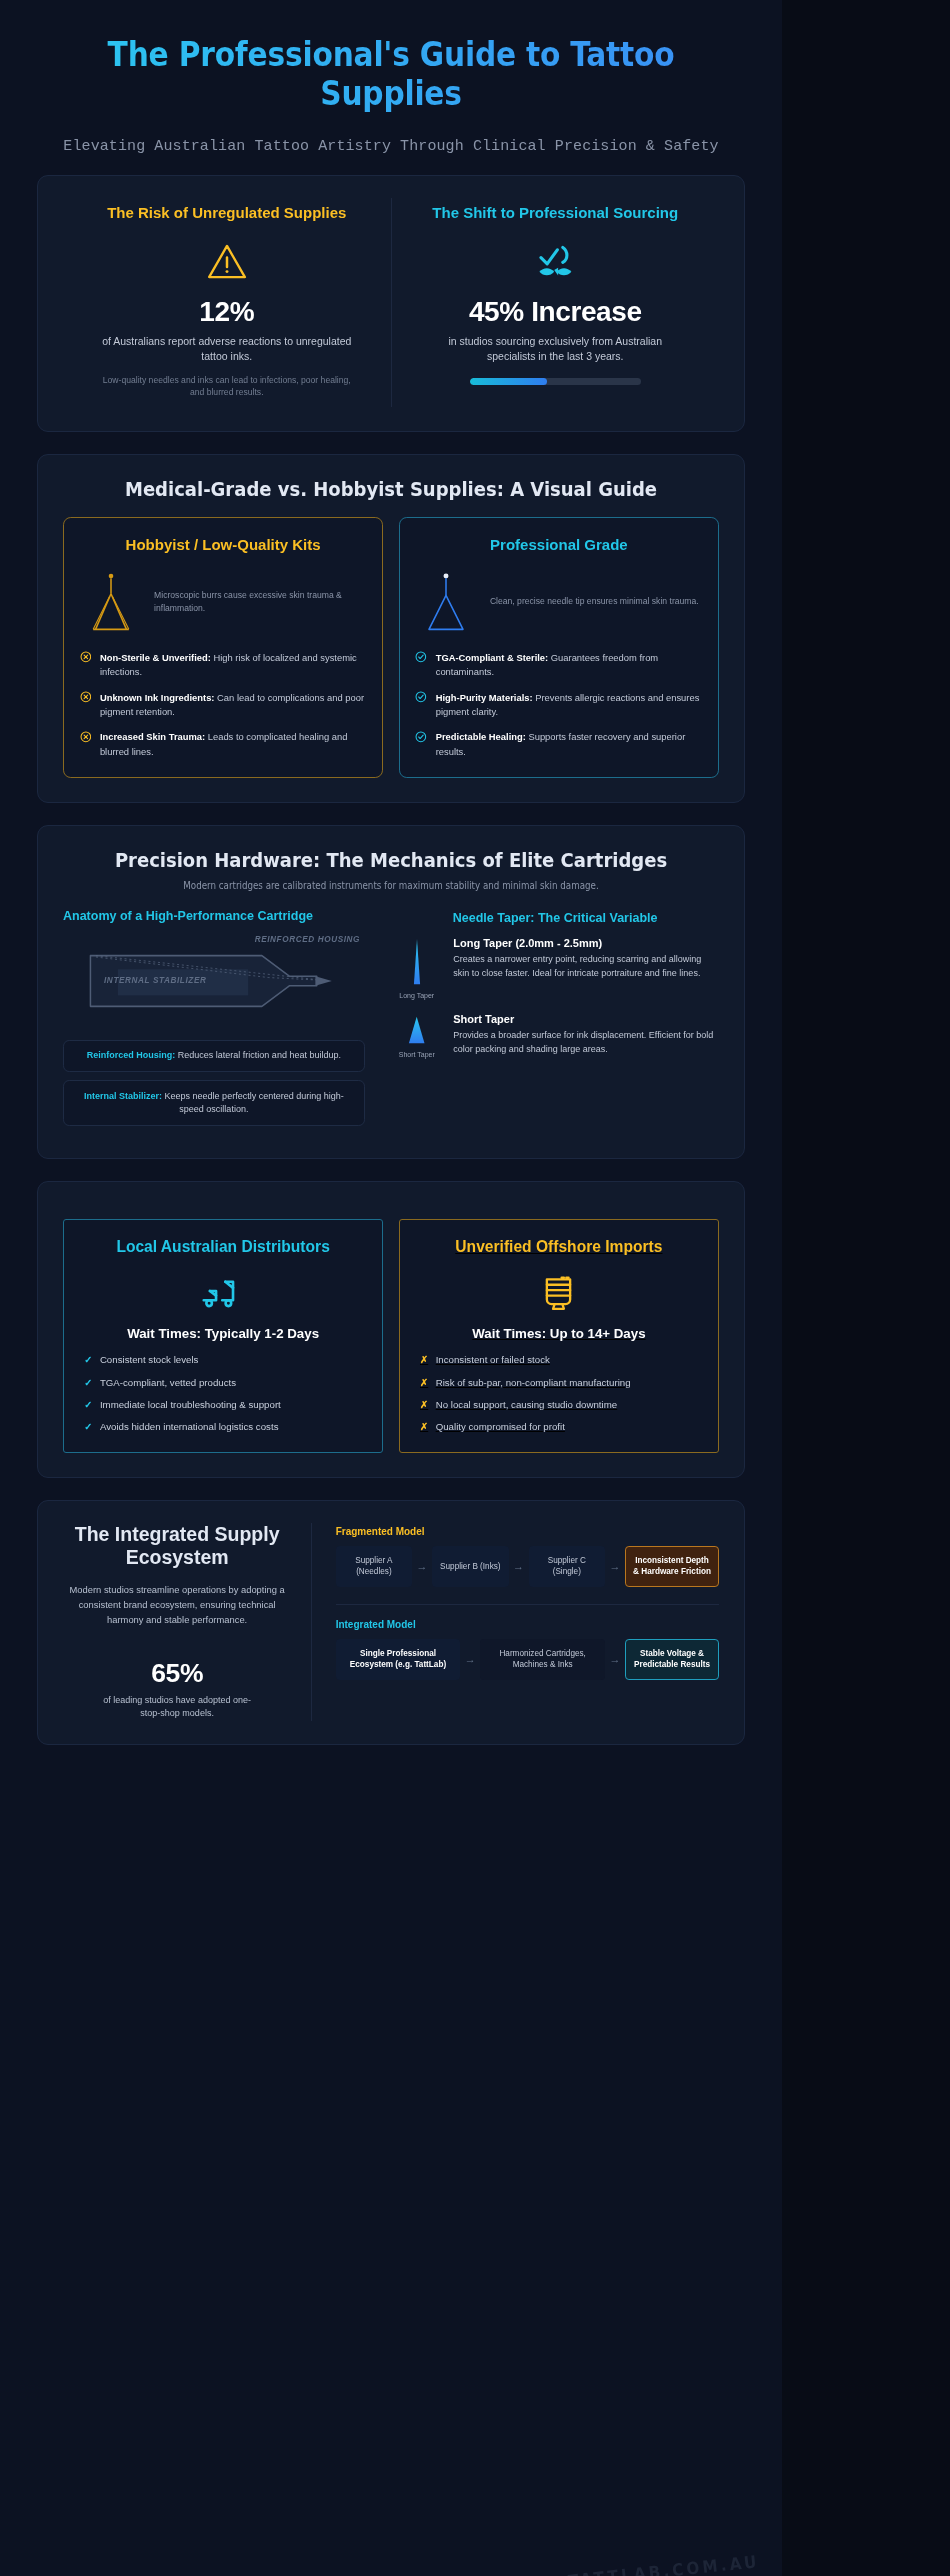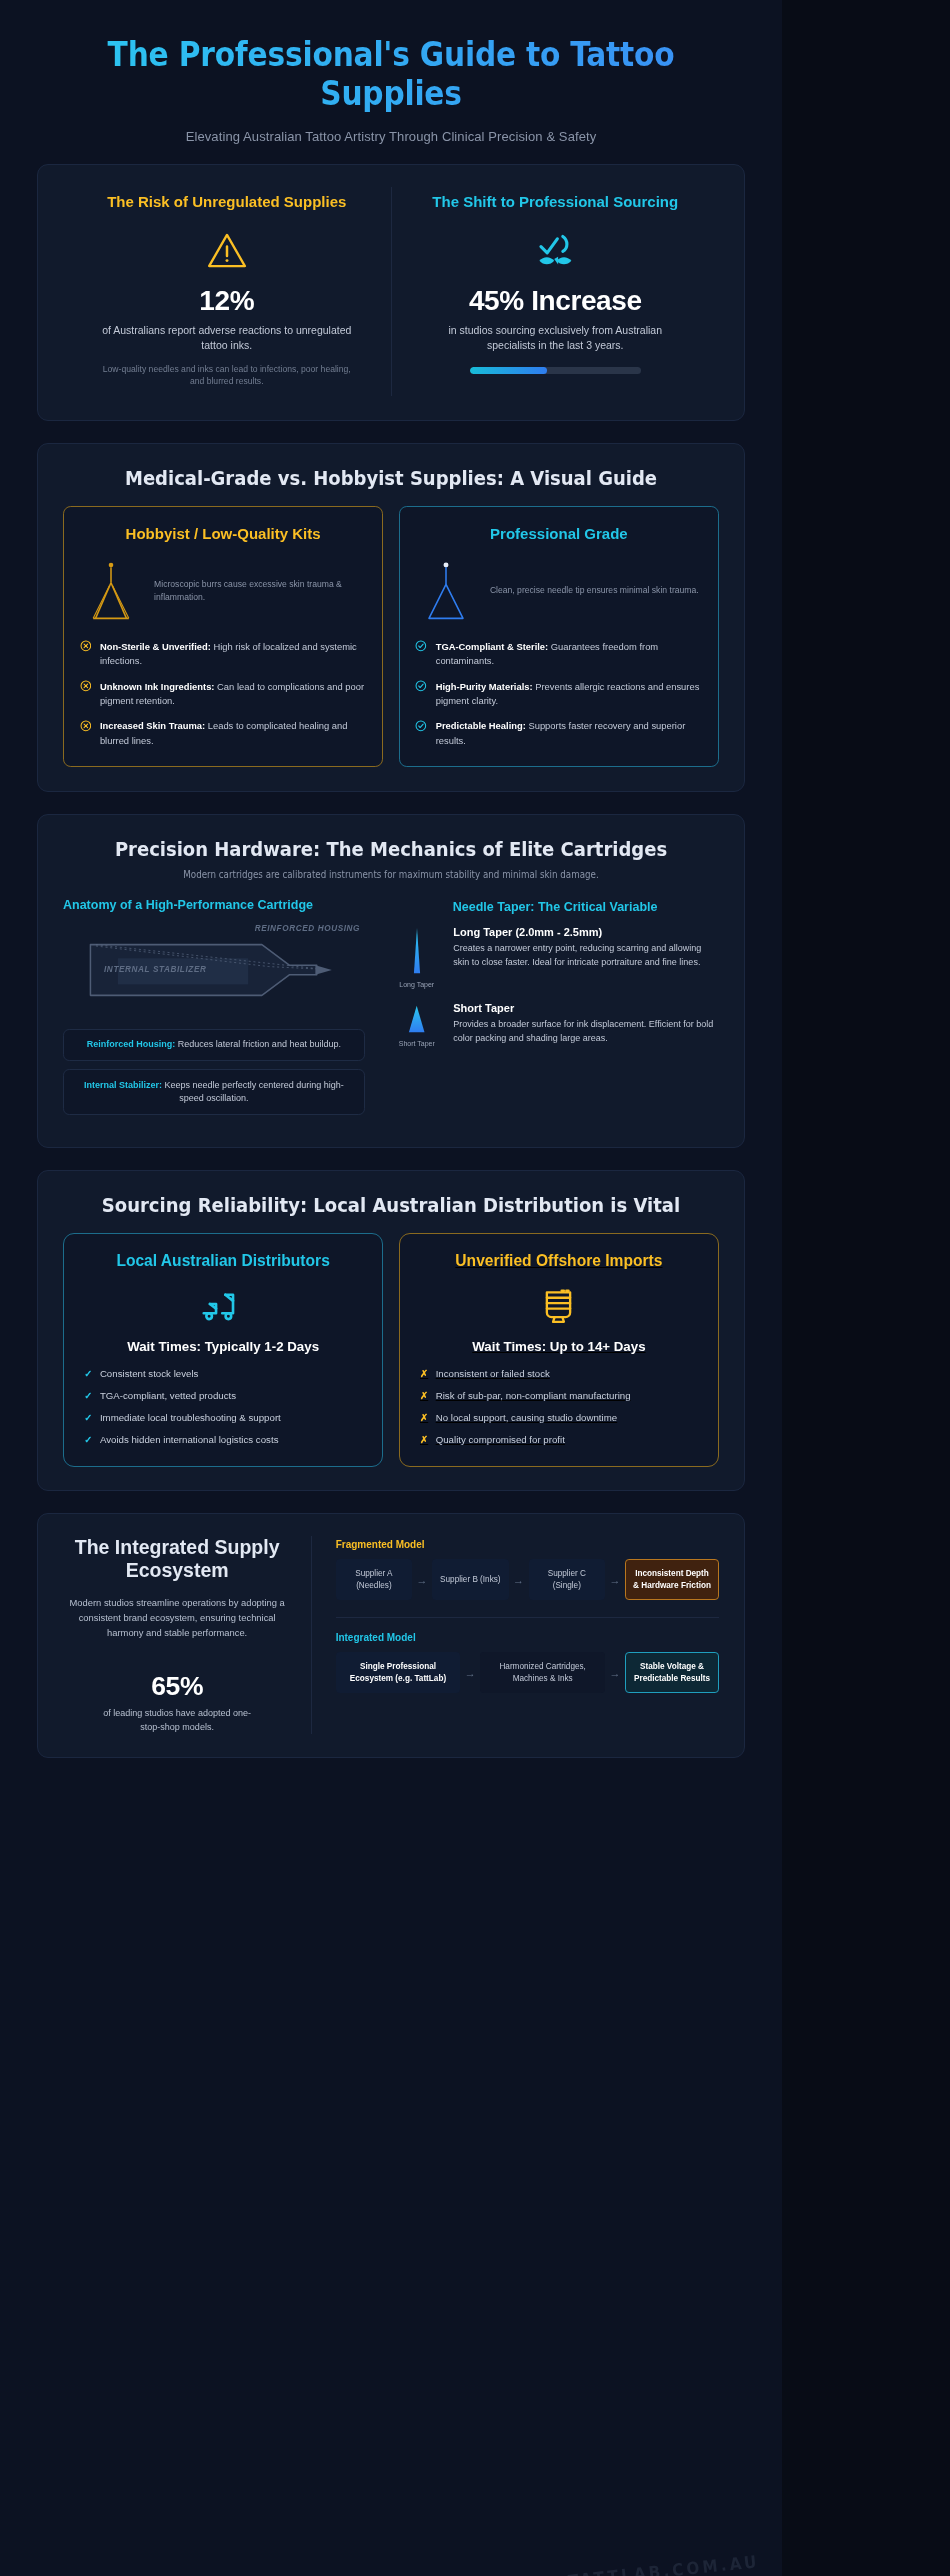--- a/index.html
+++ b/index.html
@@ -33,24 +33,24 @@
     letter-spacing: -0.2px;
     background: linear-gradient(90deg, #2bc8f0 0%, #3a8df5 100%);
     -webkit-background-clip: text;
     background-clip: text;
     color: transparent;
     -webkit-text-fill-color: transparent;
     font-family: "DejaVu Sans", sans-serif;
     font-stretch: condensed;
   }
   .header .subtitle {
-    margin-top: 15px;
-    font-size: 13px;
+    margin-top: 24px;
+    font-size: 15px;
     color: #8a94a8;
-    font-family: Liberation Sans, sans-serif;
+    font-family: Liberation Mono, monospace;
     font-stretch: condensed;
     letter-spacing: 0.1px;
   }
 
   
   .section {
     margin: 0 37px 22px 37px;
     background: #111a2c;
     border: 0.8px solid #1b2740;
     border-radius: 11px;
@@ -254,21 +254,21 @@
   }
   .taper-body p {
     font-size: 9px;
     color: #c3cad8;
     line-height: 1.55;
   }
 
   
   .src-card {
     flex: 1;
-    border-radius: 11px;
+    border-radius: 3px;
     padding: 17px 15.6px 18.7px 15.6px;
     background: #0e1628;
     text-align: center;
   }
   .src-card.good { border: 0.8px solid #1c6d8c; }
   .src-card.bad  { border: 0.8px solid #8a6a1f; text-decoration: underline; }
   .src-head {
     font-size: 15.6px;
     font-weight: 700;
     line-height: 1.3;
@@ -628,21 +628,20 @@
             <h4>Short Taper</h4>
             <p>Provides a broader surface for ink displacement. Efficient for bold color packing and shading large areas.</p>
           </div>
         </div>
       </div>
 
     </div>
   </div>
 
   <div class="section">
-    <div class="section-title">Sourcing Reliability: Local Australian Distribution is Vital</div>
 
     <div class="compare-row">
 
       <div class="src-card good">
         <div class="src-head good">Local Australian Distributors</div>
         <div class="src-icon">
           <svg width="48" height="37" viewBox="0 0 62 48" fill="none" stroke="#22c7e8" stroke-width="3.4" stroke-linecap="round" stroke-linejoin="round">
             <path d="M6 34 H22 M22 34 V22 H14"></path>
             <path d="M14 22 L22 28"></path>
             <circle cx="13" cy="38" r="3.6"></circle>

